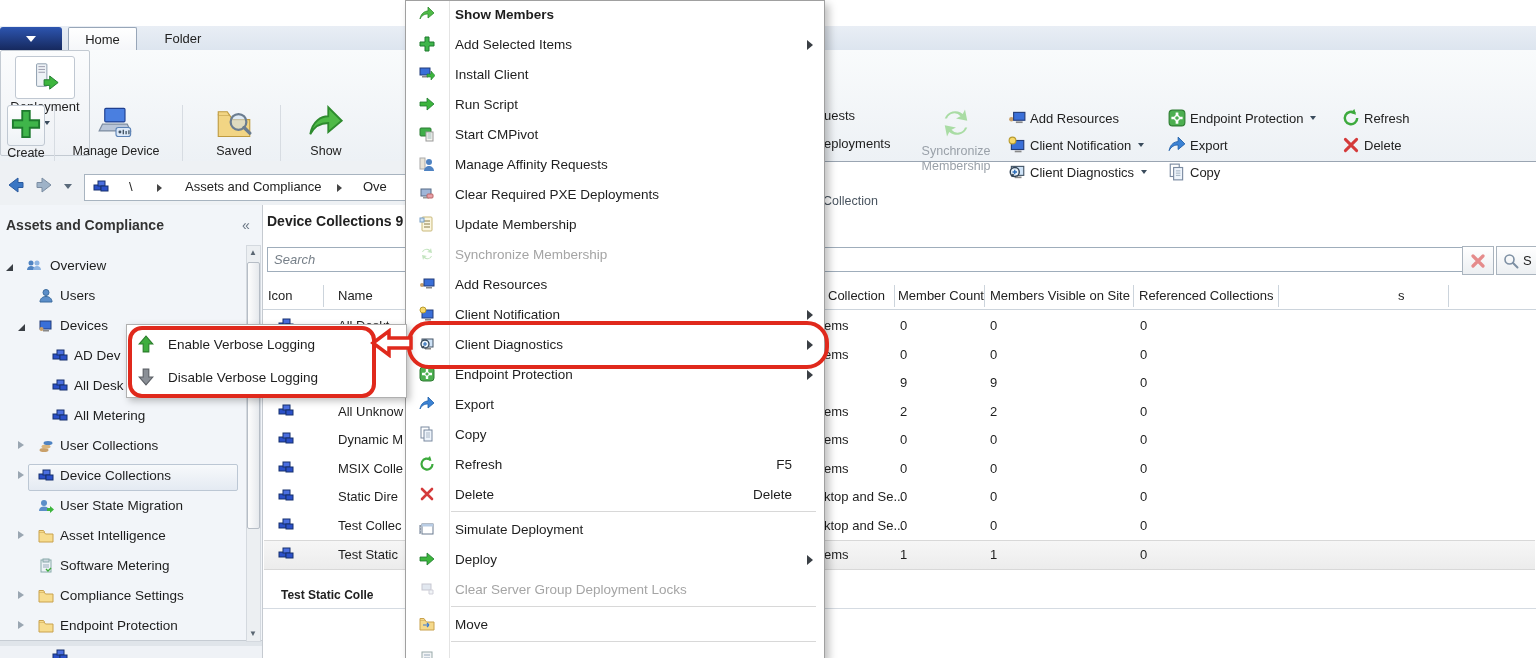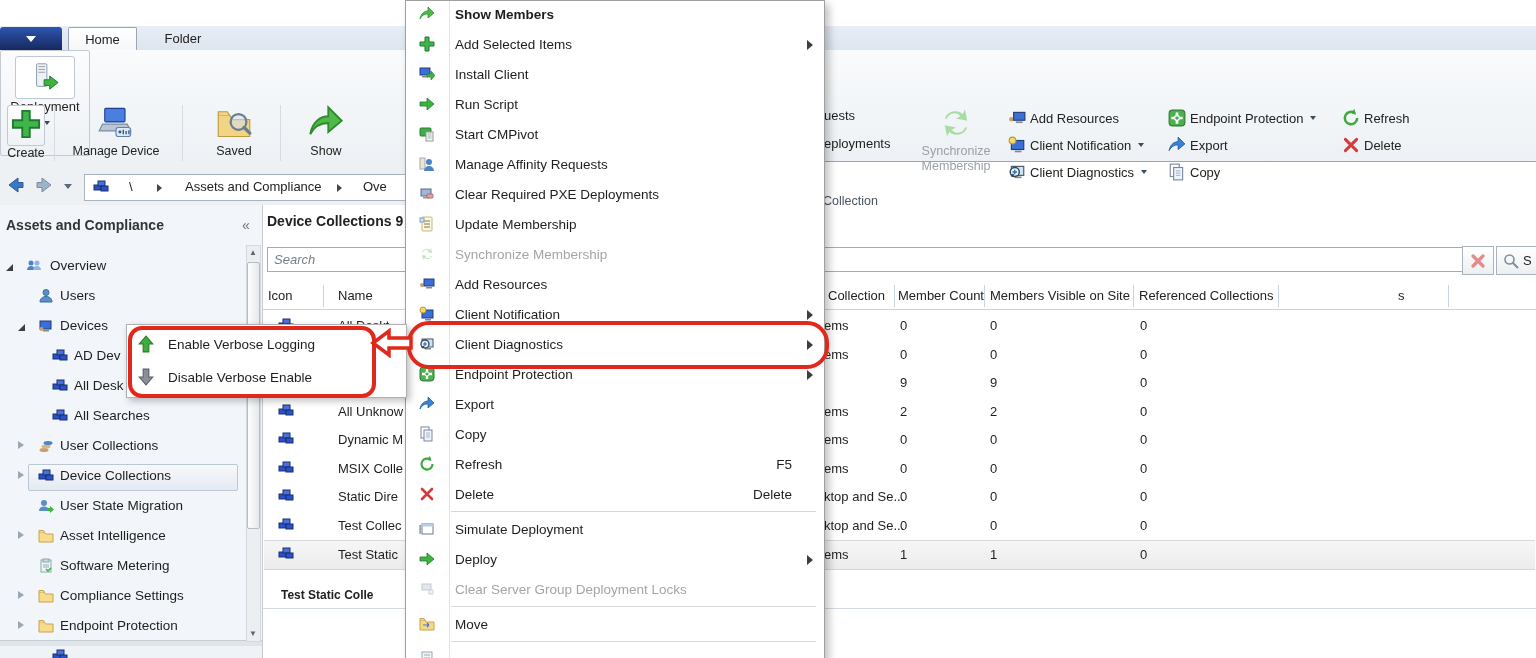--- a/index.html
+++ b/index.html
@@ -349,21 +349,21 @@
               <rect x="8" y="7" width="7" height="5" fill="#2b50c8" stroke="#16306e"></rect>
             </svg></span>
           <span class="tree-lbl" style="left: 74px;">All Desk</span>
         </div>
         <div class="tree-row" style="top: 199px;">
           <span class="icon16 tree-ic" style="left: 52px;"><svg viewBox="0 0 16 16">
               <rect x="1" y="6" width="7" height="5" fill="#2b50c8" stroke="#16306e"></rect>
               <rect x="5" y="2" width="7" height="5" fill="#4b6fe0" stroke="#16306e"></rect>
               <rect x="8" y="7" width="7" height="5" fill="#2b50c8" stroke="#16306e"></rect>
             </svg></span>
-          <span class="tree-lbl" style="left: 74px;">All Searches</span>
+          <span class="tree-lbl" style="left: 74px;">All Metering</span>
         </div>
         <div class="tree-row" style="top: 229px;">
           <span class="exp-closed" style="left: 18px;"></span>
           <span class="icon16 tree-ic" style="left: 38px;"><svg viewBox="0 0 16 16">
               <ellipse cx="6" cy="12" rx="4.5" ry="2" fill="#c9a06a"></ellipse>
               <ellipse cx="8" cy="8.5" rx="4.5" ry="2" fill="#d8b57e"></ellipse>
               <ellipse cx="10" cy="5" rx="4.5" ry="2" fill="#4f83c2"></ellipse>
             </svg></span>
           <span class="tree-lbl" style="left: 60px;">User Collections</span>
         </div>
@@ -762,21 +762,21 @@
         <div class="pop-item" style="top: 3px;">
           <span class="icon18 pi-ic"><svg viewBox="0 0 16 16">
               <path d="M8 1l6 7h-3.5v7h-5V8H2z" fill="#3fae3f" stroke="#2a7d2a"></path>
             </svg></span>
           <span class="pi-lbl">Enable Verbose Logging</span>
         </div>
         <div class="pop-item" style="top: 36px;">
           <span class="icon18 pi-ic"><svg viewBox="0 0 16 16">
               <path d="M8 15L2 8h3.5V1h5v7H14z" fill="#8a8f96" stroke="#5c6066"></path>
             </svg></span>
-          <span class="pi-lbl">Disable Verbose Enable</span>
+          <span class="pi-lbl">Disable Verbose Logging</span>
         </div>
       </div>
   </div>
 
   <div class="red-ellipse"></div>
   <div class="red-rect"></div>
   <svg class="red-arrow" width="44" height="30">
     <polygon points="3,15 19,3 19,10 41,10 41,20 19,20 19,27" fill="#ffffff" stroke="#e0291c" stroke-width="3.5"></polygon>
   </svg>
 </div>

